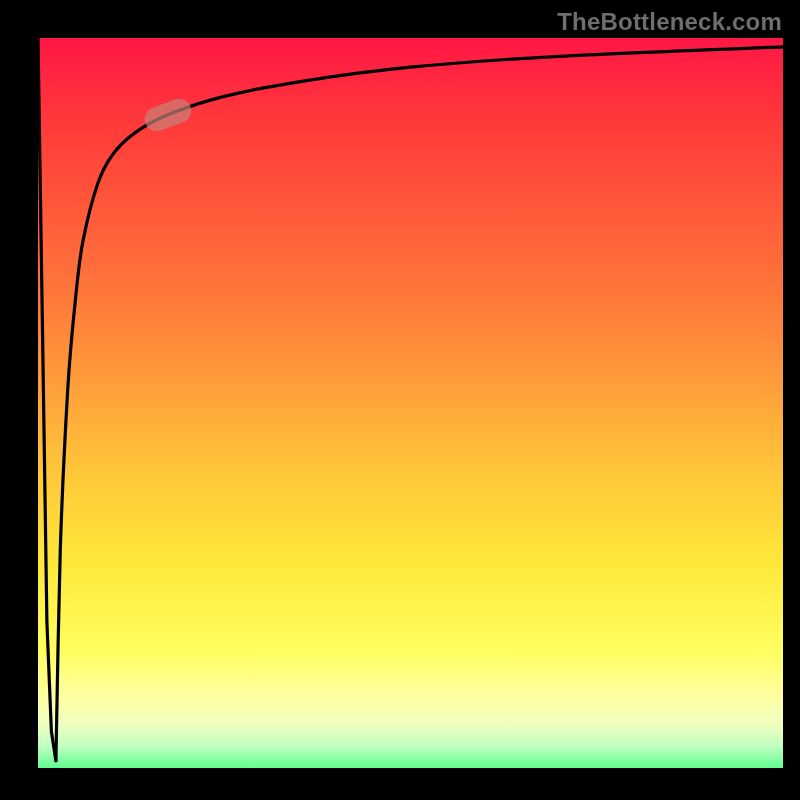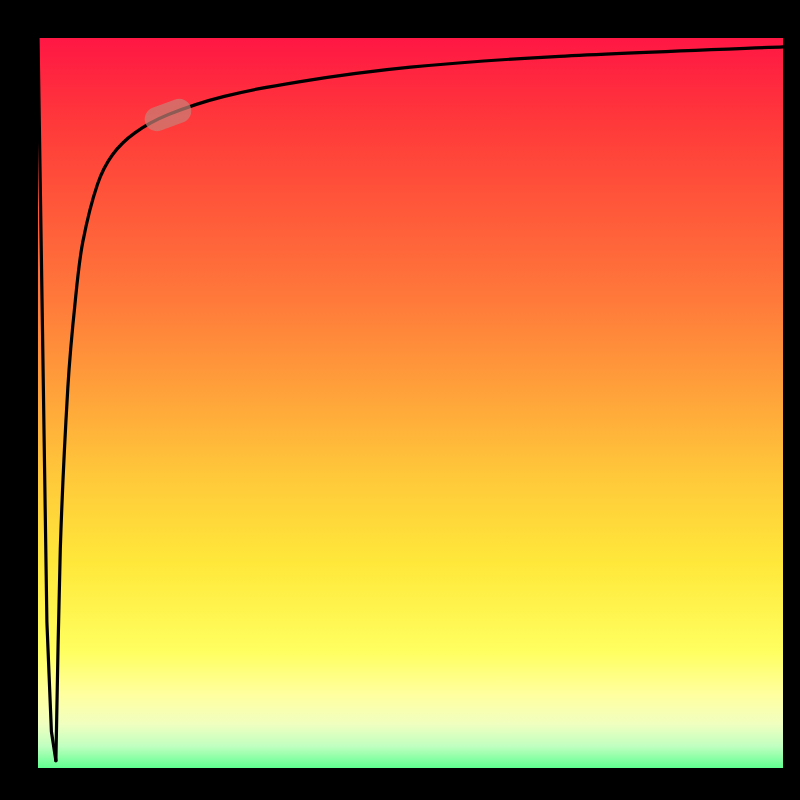--- a/index.html
+++ b/index.html
@@ -68,14 +68,15 @@
 
     <svg class="curve-svg" viewBox="0 0 745 730" preserveAspectRatio="none">
       <path fill="none" stroke="#000" stroke-width="3.2" stroke-linecap="round" d="M0.0 0.0 L4.5 292.0 L8.9 584.0 L13.4 693.5 L17.9 722.7" id="lobe-path"></path>
       <path fill="none" stroke="#000" stroke-width="3.2" stroke-linecap="round" d="M17.9 722.7 C18.6 690.9, 20.6 566.8, 22.3 511.0 C24.1 455.2, 27.6 387.6, 29.8 350.4 C32.0 313.2, 35.0 284.7, 37.3 262.8 C39.5 240.9, 41.3 221.9, 44.7 204.4 C48.1 186.9, 55.1 159.1, 59.6 146.0 C64.1 132.9, 68.9 124.5, 74.5 116.8 C80.1 109.1, 88.5 100.9, 96.9 94.9 C105.2 88.9, 117.0 82.1, 130.4 76.6 C143.8 71.2, 166.7 63.3, 186.3 58.4 C205.8 53.5, 232.8 48.2, 260.8 43.8 C288.7 39.4, 333.4 33.0, 372.5 29.2 C411.6 25.4, 465.6 21.3, 521.5 18.3 C577.4 15.2, 711.5 10.2, 745.0 8.8" id="main-path"></path>
     </svg>
 
     <div class="knob" id="knob" style="left: 106.375px; top: 64.65px; transform: rotate(-20deg);"></div>
 
   </div>
 
+  <div class="watermark">TheBottleneck.com</div>
 
 </div>
 
 </body></html>

